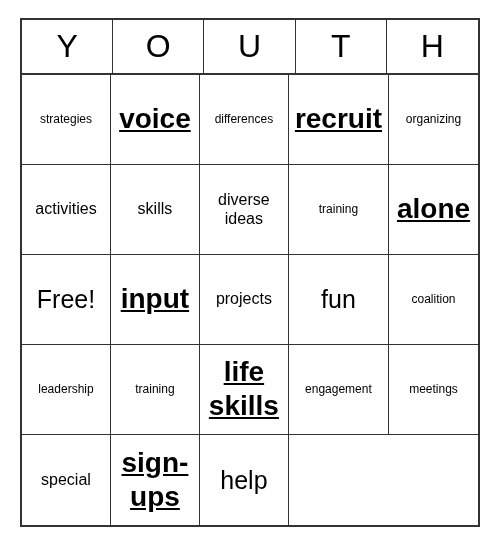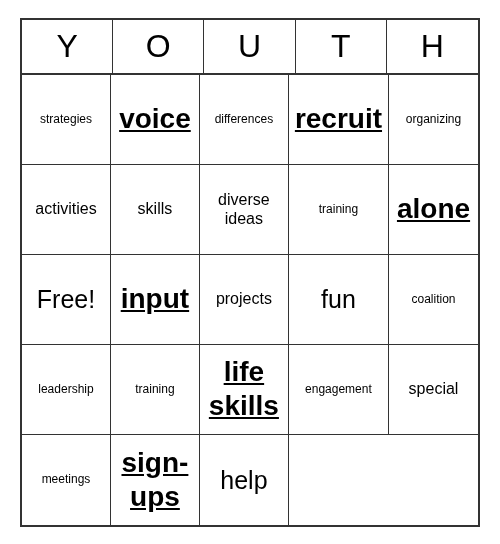--- a/index.html
+++ b/index.html
@@ -152,24 +152,24 @@
       <div class="cell">
         <span class="size-small">training</span>
       </div>
       <div class="cell">
         <span class="size-large">life skills</span>
       </div>
       <div class="cell">
         <span class="size-small">engagement</span>
       </div>
       <div class="cell">
-        <span class="size-medium">special</span>
+        <span class="size-small">meetings</span>
       </div>
       <div class="cell">
-        <span class="size-small">meetings</span>
+        <span class="size-medium">special</span>
       </div>
       <div class="cell">
         <span class="size-large">sign-ups</span>
       </div>
       <div class="cell">
         <span class="size-xlarge">help</span>
       </div>
     </div>
 </div>
 

